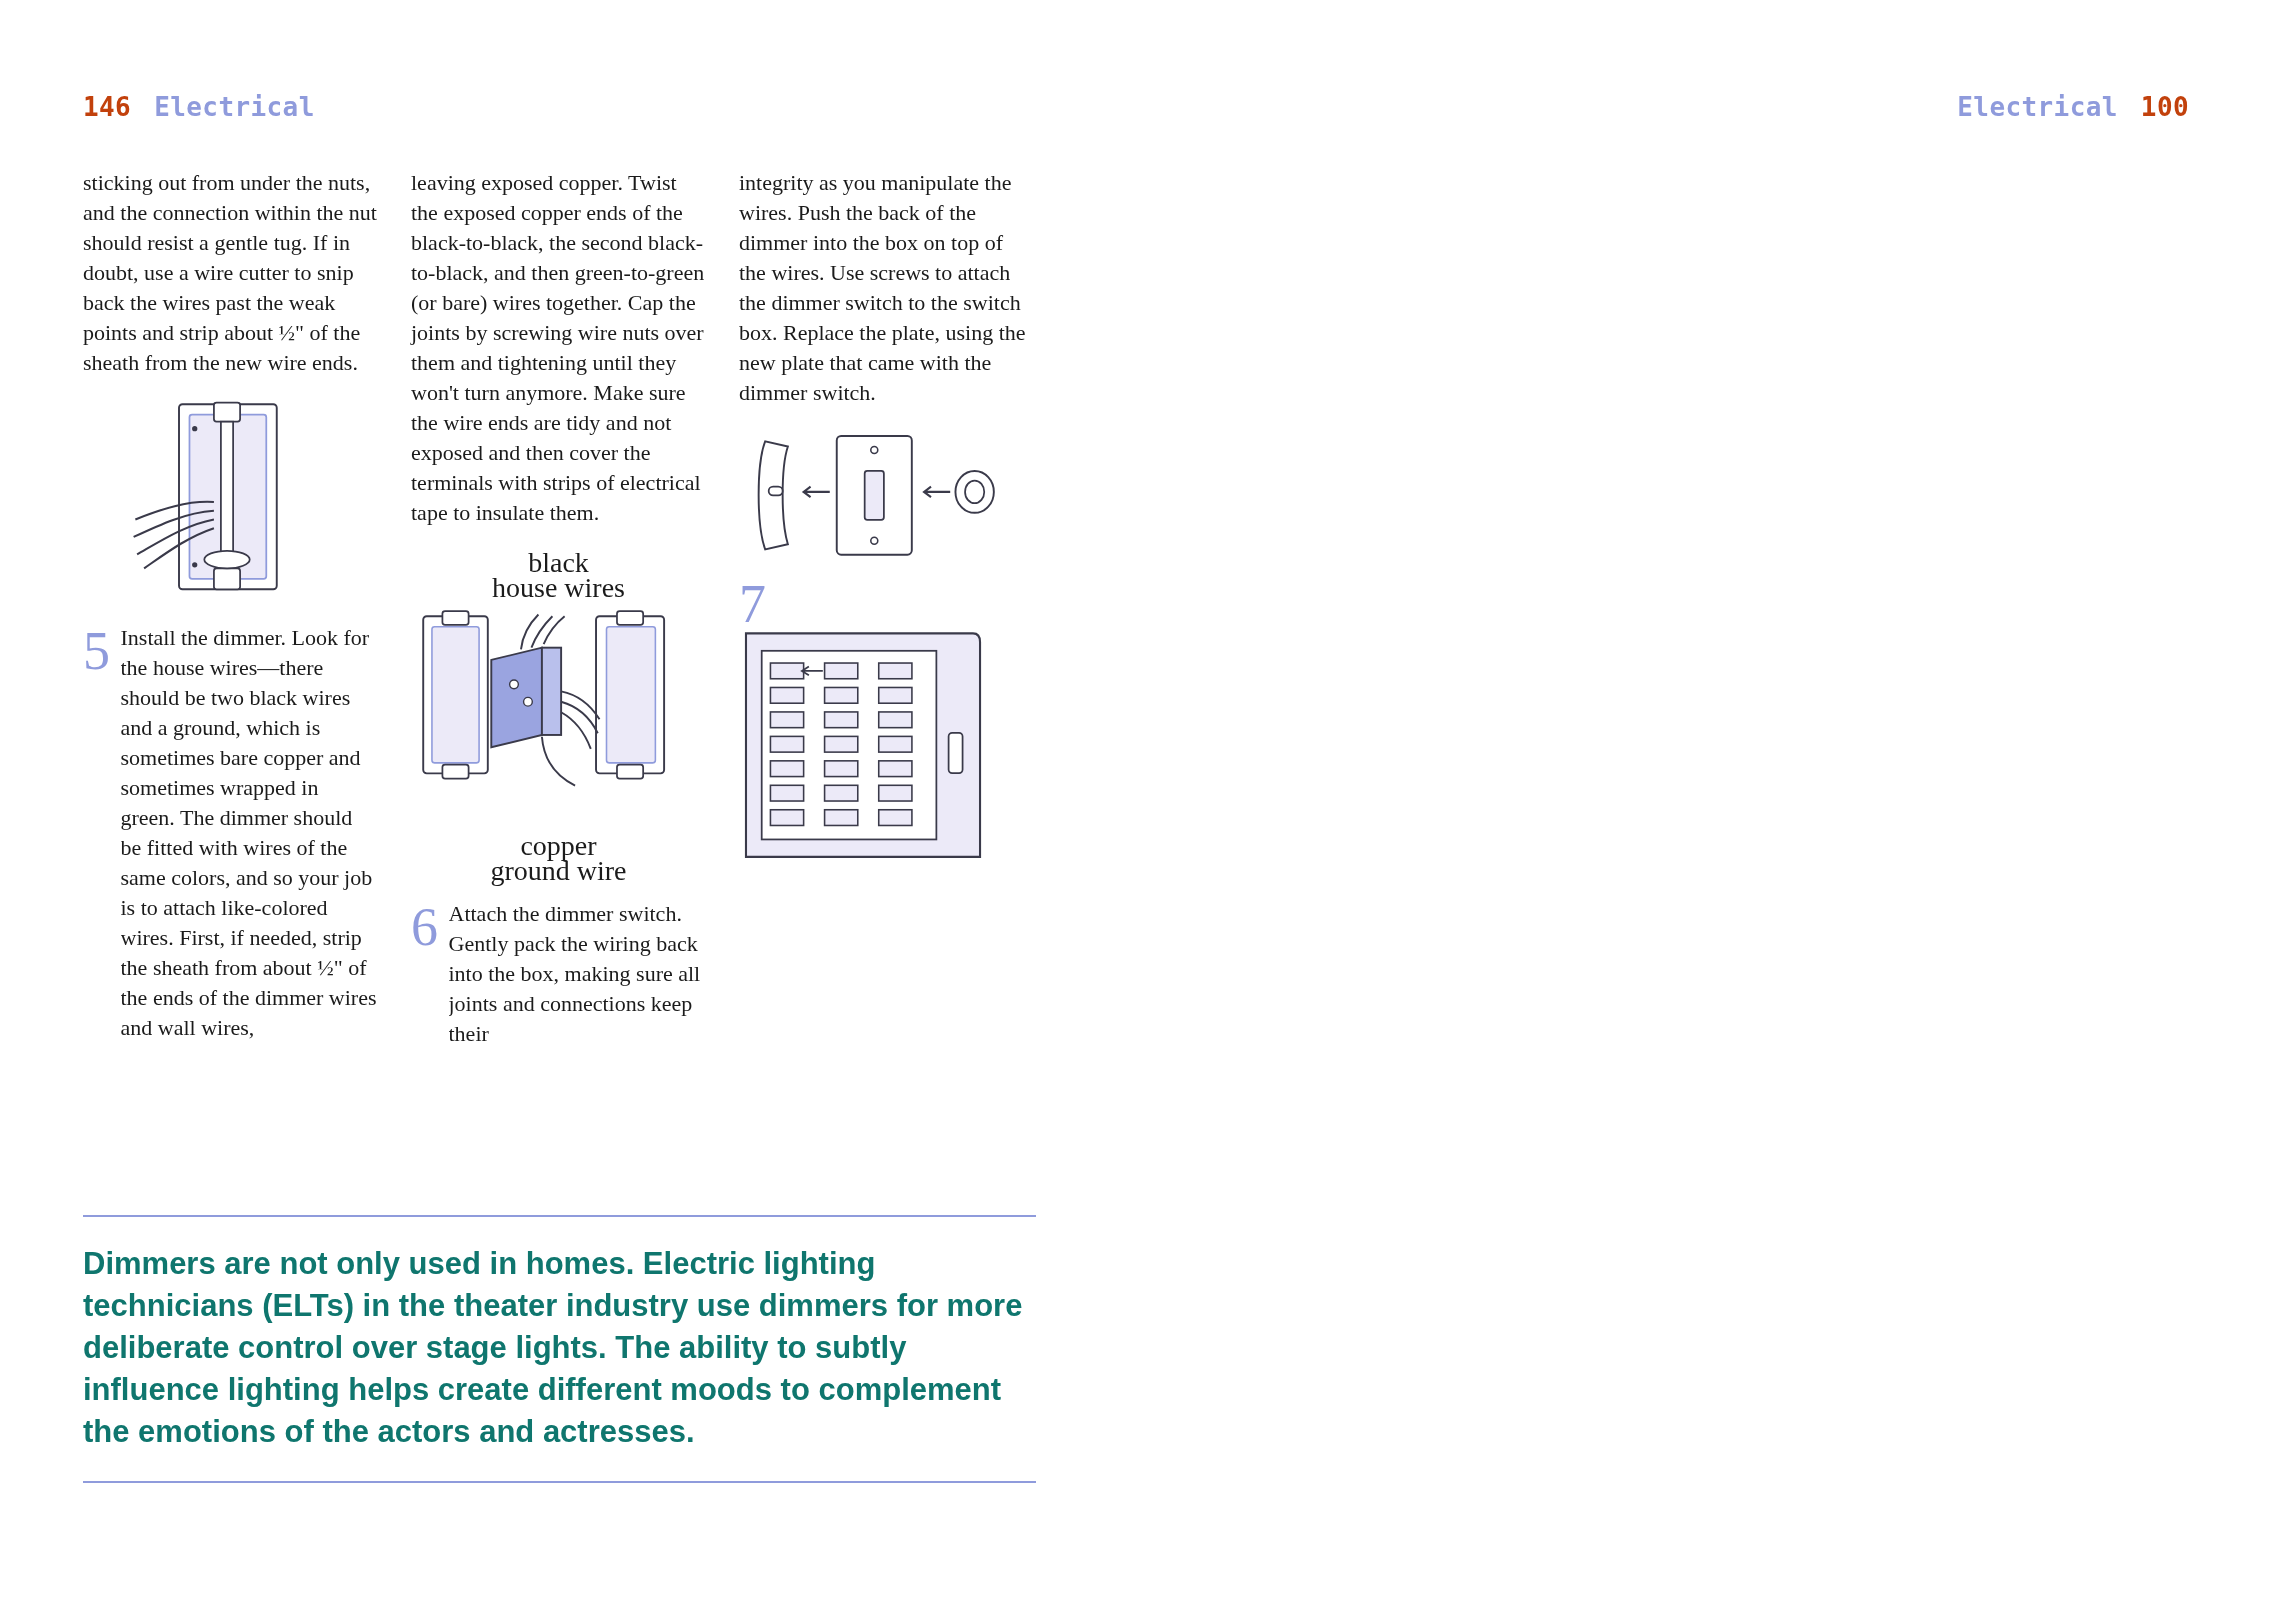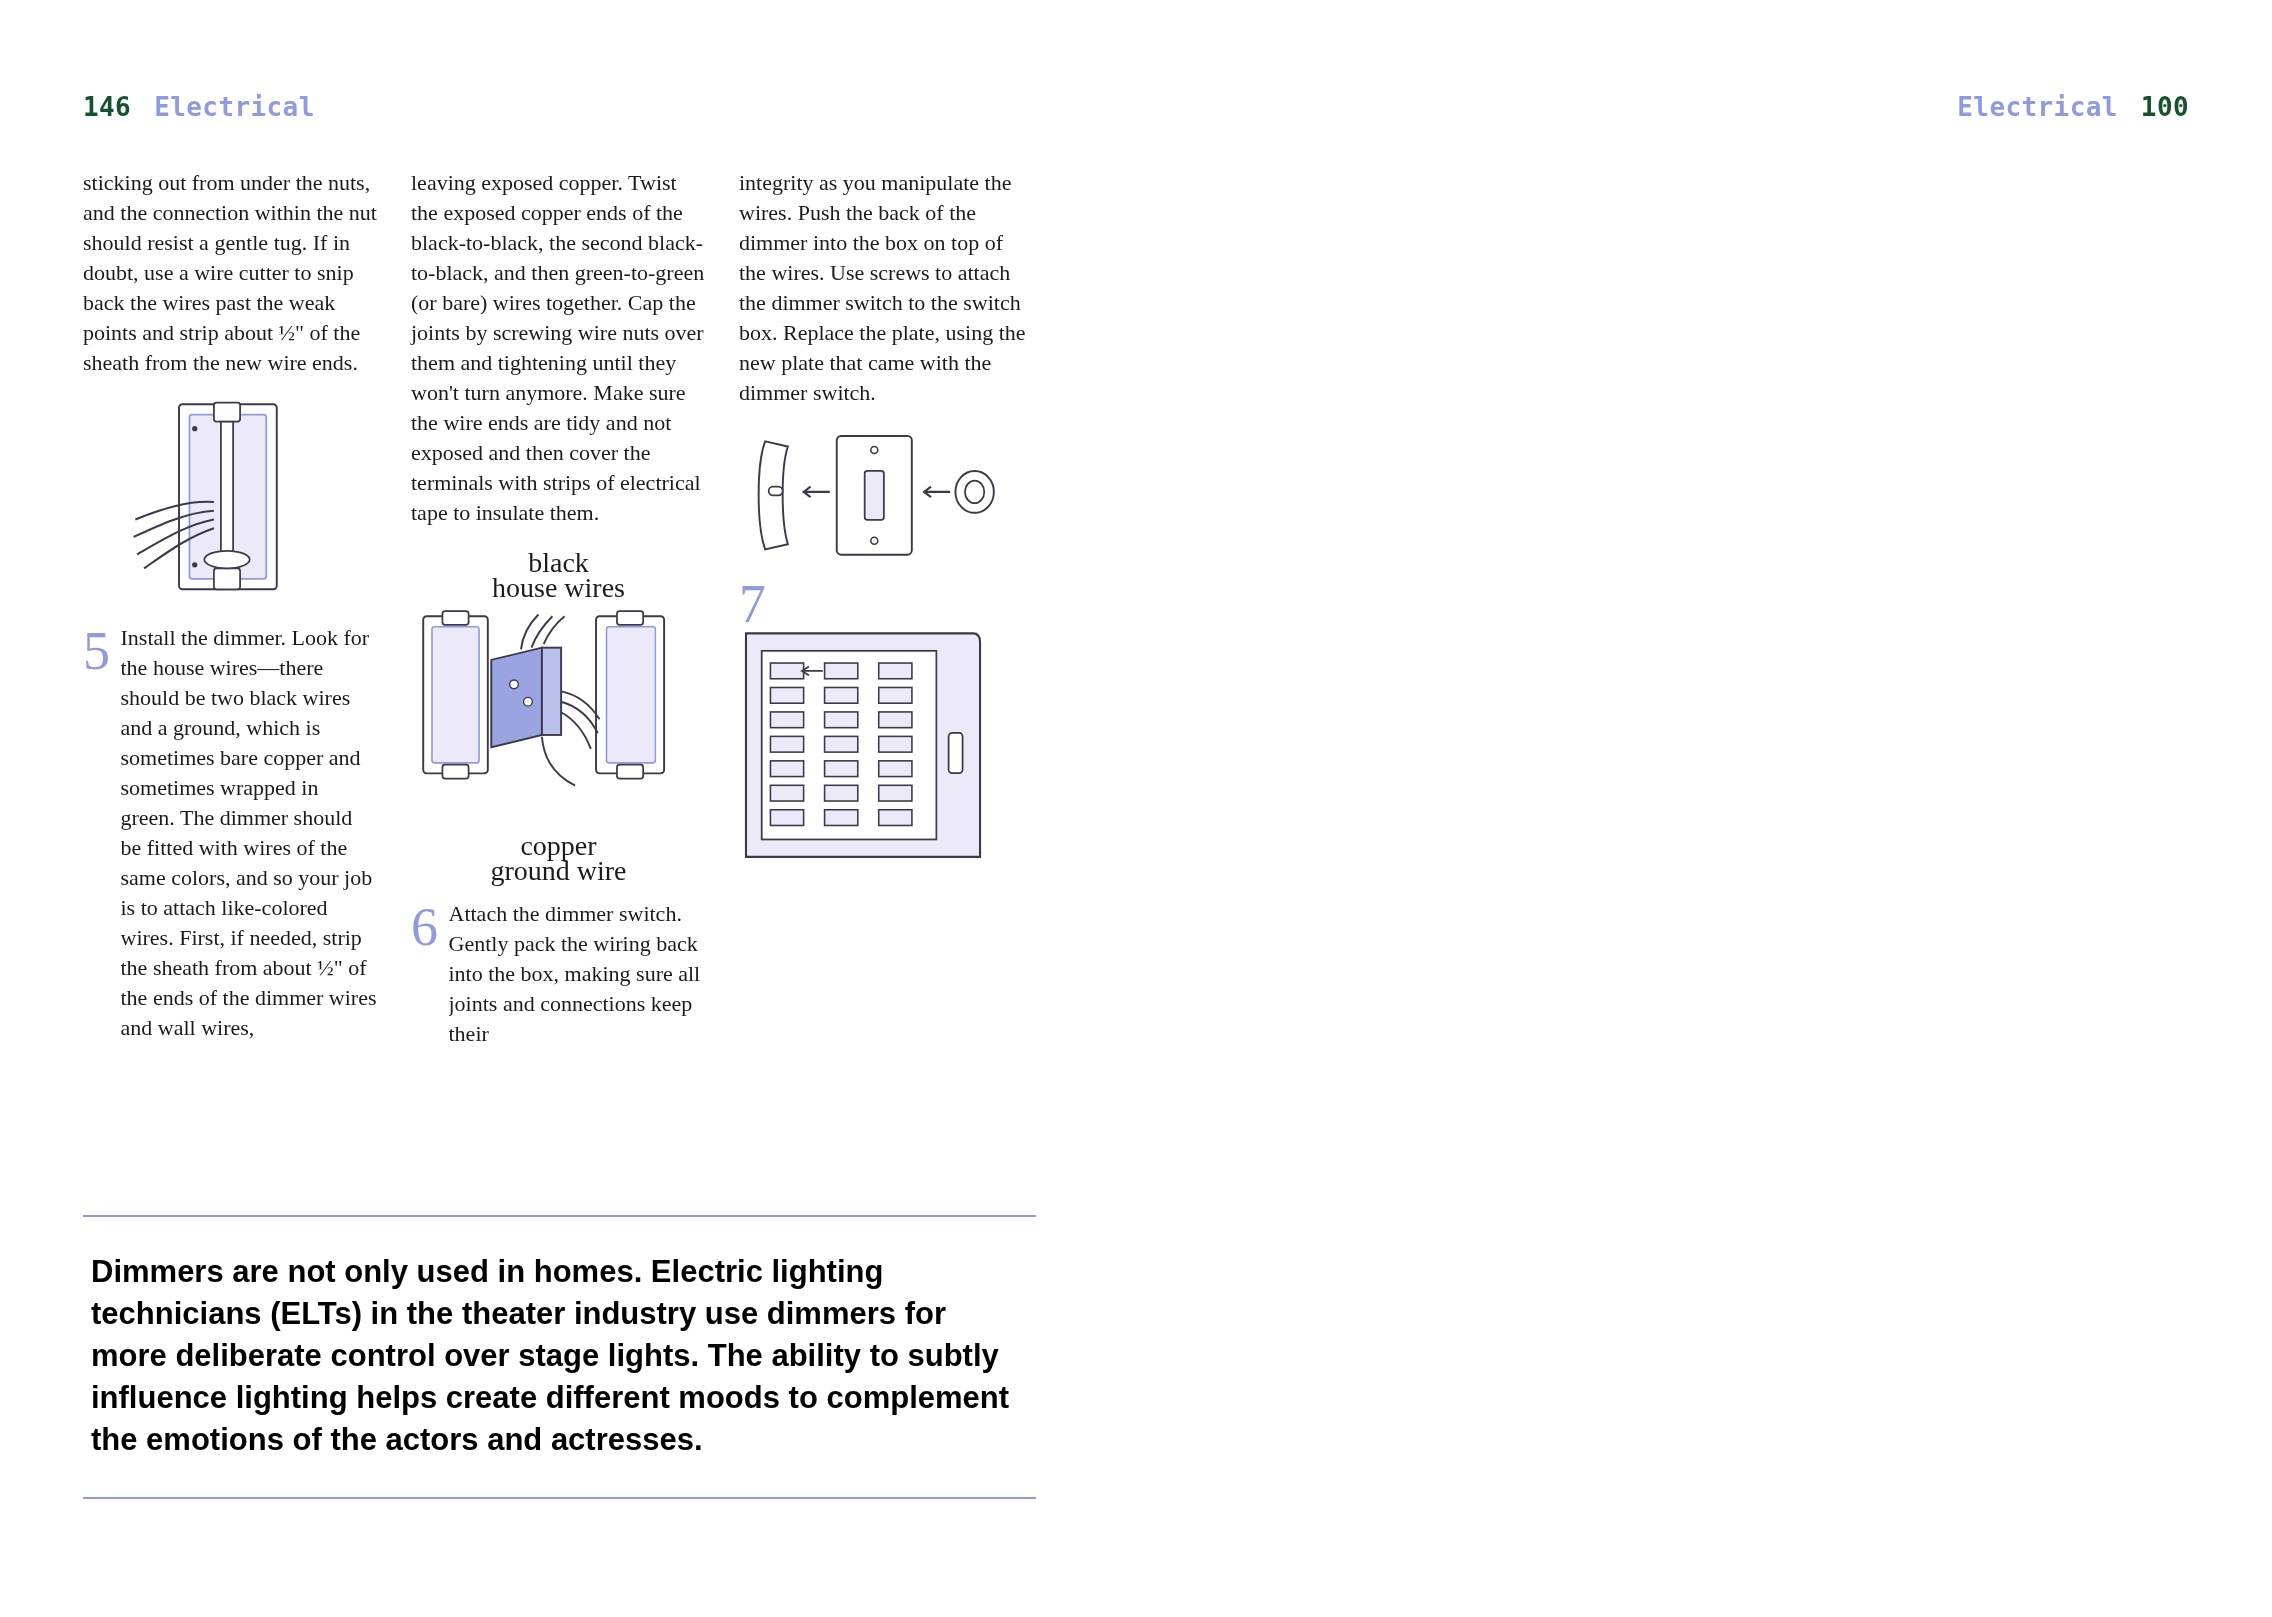--- a/index.html
+++ b/index.html
@@ -31,21 +31,21 @@
   
   .runhead {
     position: absolute;
     top: 92px;
     font-family: "DejaVu Sans Mono", monospace;
     font-weight: bold;
     font-size: 26px;
     letter-spacing: 0.4px;
   }
   .runhead .folio {
-    color: #14532d;
+    color: #c2410c;
     font-family: "DejaVu Sans Mono", monospace;
     font-weight: bold;
   }
   .runhead .section {
     color: #8f9bdc;
   }
   .runhead-left { left: 83px; }
   .runhead-left .folio { margin-right: 23px; }
   .runhead-right { right: 83px; }
   .runhead-right .section { margin-right: 23px; }
@@ -98,26 +98,26 @@
   .pullquote {
     position: absolute;
     left: 83px;
     top: 1215px;
     width: 953px;
     border-top: 2.6px solid #8f9bdc;
     border-bottom: 2.6px solid #8f9bdc;
     padding: 26px 0 28px 0;
   }
   .pullquote p {
-    margin: 8px;
+    margin: 0;
     font-family: "Liberation Sans", sans-serif;
     font-weight: bold;
     font-size: 31px;
     line-height: 42px;
-    color: #000000;
+    color: #0f766e;
   }
 
   
   .rp {
     position: absolute;
     left: 1250px;
     top: 0;
     width: 940px;
   }
 </style>

